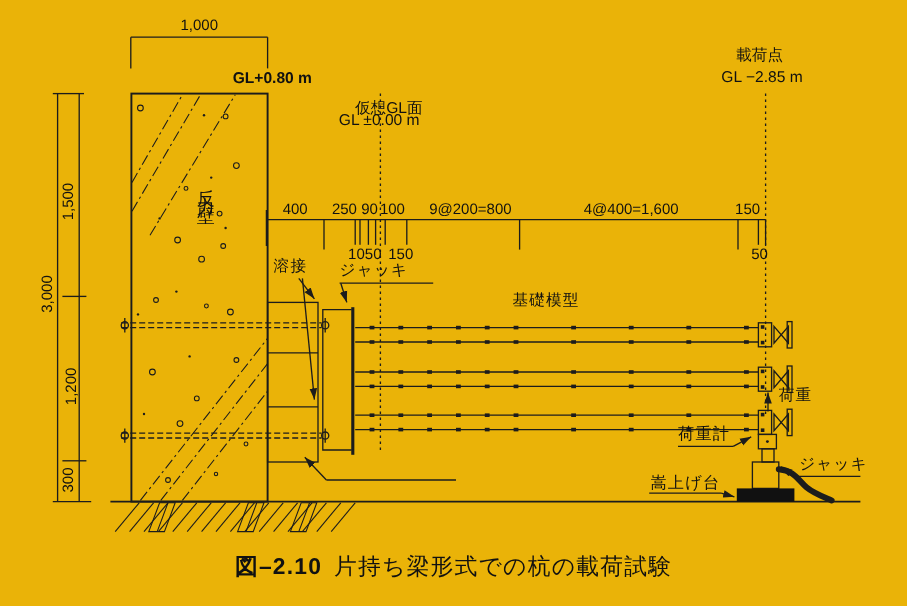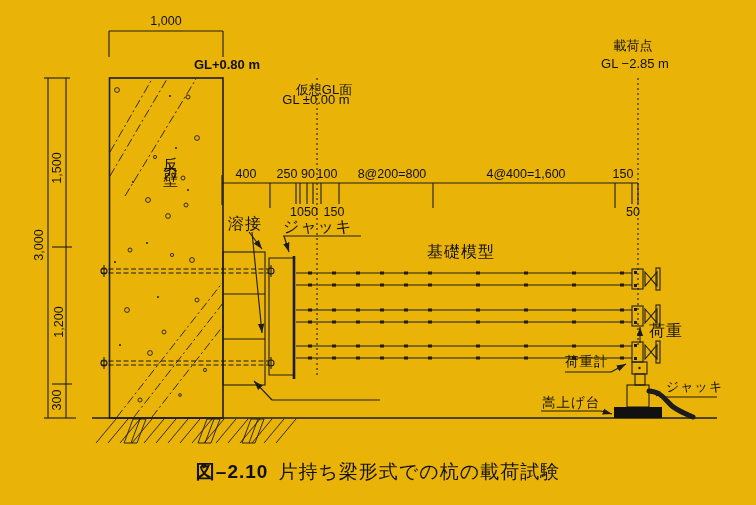--- a/index.html
+++ b/index.html
@@ -4,21 +4,21 @@
 <style>
   html,body{margin:0;padding:0;background:#fff;}
   #fig{position:relative;width:756px;height:505px;background:#eab308;overflow:hidden;
        font-family:"Liberation Sans","DejaVu Sans",sans-serif;color:#111;}
   #fig svg{position:absolute;left:0;top:0;}
   .lbl{position:absolute;white-space:nowrap;line-height:1.1;}
   .dim{font-size:12.5px;}
   .ctr{text-align:center;}
   .vdim{position:absolute;white-space:nowrap;font-size:12.5px;
         transform:translate(-50%,-50%) rotate(-90deg);}
-  .jl{font-size:16px;letter-spacing:1px;}
+  .jl{font-size:13px;letter-spacing:1px;}
   .sm{font-size:13px;}
   .wall-label{writing-mode:vertical-rl;text-orientation:upright;
               font-size:15px;letter-spacing:7px;font-weight:500;}
   .caption{position:absolute;left:0;top:459px;width:756px;text-align:center;
            font-size:19px;letter-spacing:1px;}
   .caption .num{font-weight:bold;}
   .caption .txt{margin-left:10px;}
 </style>
 </head>
 <body>
@@ -301,21 +301,21 @@
 
   <div class="vdim" style="left:39px;top:245px;">3,000</div>
   <div class="vdim" style="left:57px;top:168px;">1,500</div>
   <div class="vdim" style="left:59px;top:322px;">1,200</div>
   <div class="vdim" style="left:57px;top:400px;">300</div>
 
   <div class="lbl dim ctr" style="left:226px;top:168px;width:40px;">400</div>
   <div class="lbl dim ctr" style="left:267px;top:168px;width:40px;">250</div>
   <div class="lbl dim ctr" style="left:294px;top:168px;width:28px;">90</div>
   <div class="lbl dim ctr" style="left:311px;top:168px;width:32px;">100</div>
-  <div class="lbl dim ctr" style="left:342px;top:168px;width:100px;">8@200=800</div>
+  <div class="lbl dim ctr" style="left:342px;top:168px;width:100px;">9@200=800</div>
   <div class="lbl dim ctr" style="left:466px;top:168px;width:120px;">4@400=1,600</div>
   <div class="lbl dim ctr" style="left:603px;top:168px;width:40px;">150</div>
 
   <div class="lbl dim ctr" style="left:282px;top:206px;width:30px;">10</div>
   <div class="lbl dim ctr" style="left:296px;top:206px;width:30px;">50</div>
   <div class="lbl dim ctr" style="left:319px;top:206px;width:30px;">150</div>
   <div class="lbl dim ctr" style="left:618px;top:206px;width:30px;">50</div>
 
   <div class="lbl jl" style="left:228px;top:215px;">溶接</div>
   <div class="lbl jl" style="left:283px;top:218px;">ジャッキ</div>

